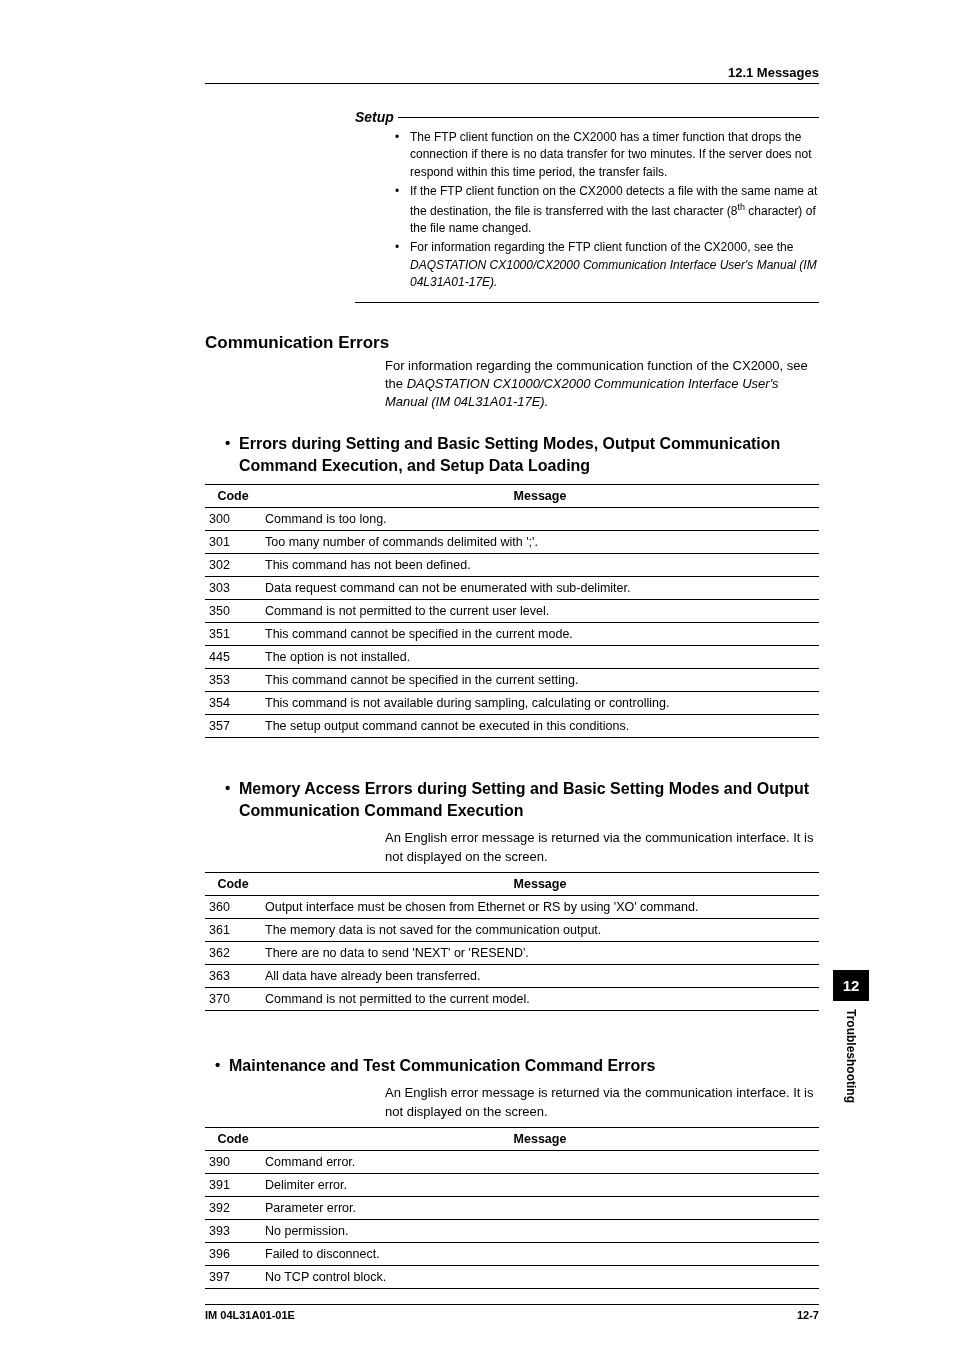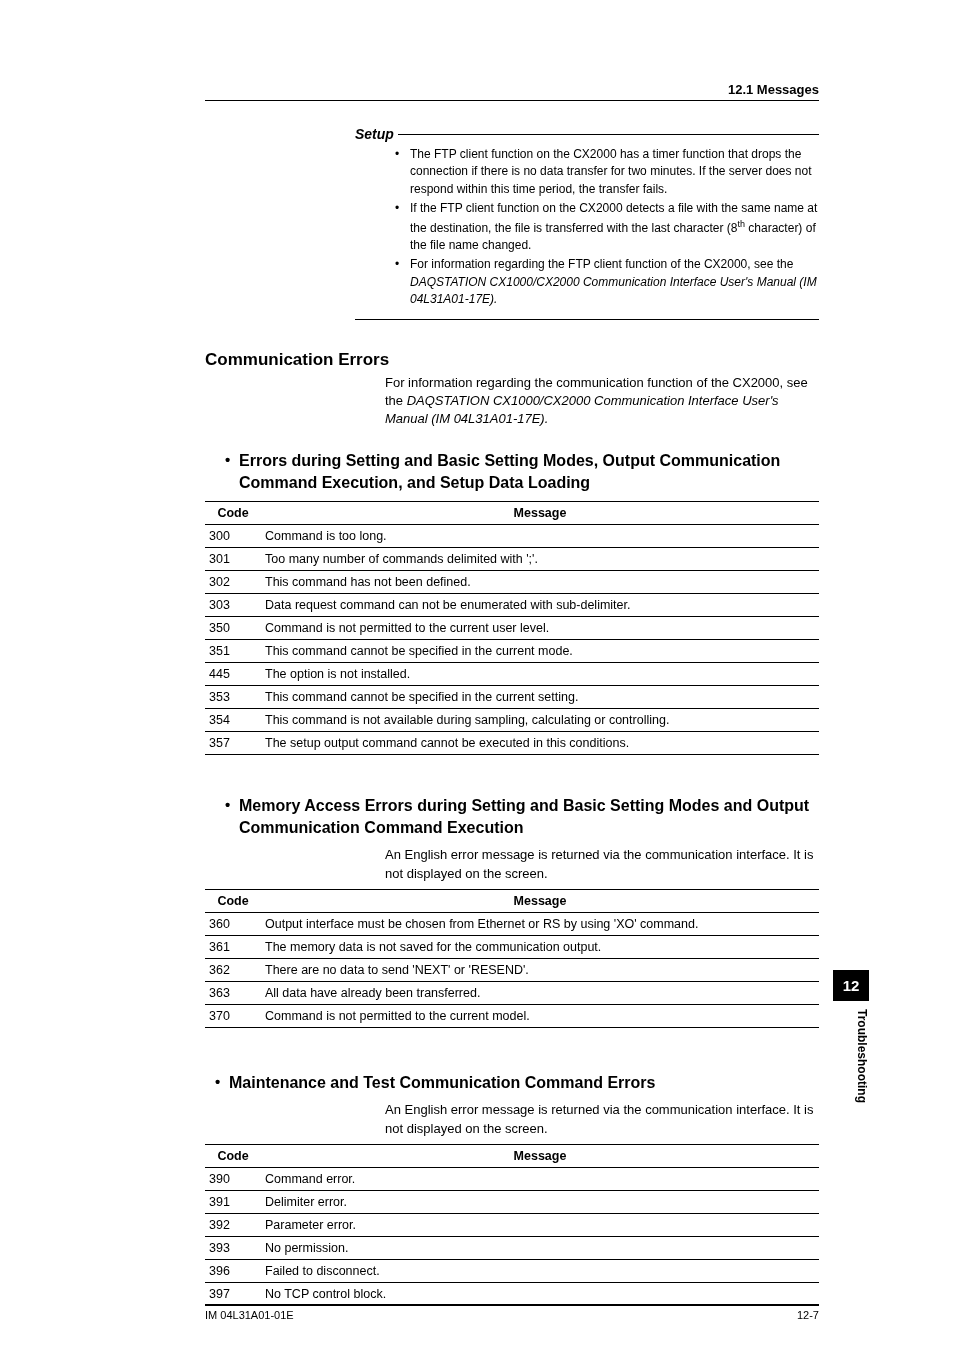--- a/index.html
+++ b/index.html
@@ -7,21 +7,21 @@
     font-size: 13px;
     color: #000;
     margin: 0;
     padding: 0;
     background: #fff;
   }
   .page {
     width: 804px;
     height: 1351px;
     margin: 0 auto;
-    padding: 82px 60px 30px 130px;
+    padding: 65px 60px 30px 130px;
     box-sizing: border-box;
     position: relative;
   }
   .header-section {
     text-align: right;
     font-weight: bold;
     font-size: 13px;
     padding-bottom: 3px;
     border-bottom: 1.5px solid #000;
     margin-bottom: 25px;
@@ -120,20 +120,21 @@
   table.codes tr:last-child td {
     border-bottom: 1.5px solid #000;
   }
 
   .side-tab {
     position: absolute;
     right: 10px;
     top: 970px;
     display: flex;
     flex-direction: column;
+    align-items: center;
   }
   .tab-num {
     background: #000;
     color: #fff;
     font-weight: bold;
     font-size: 15px;
     padding: 7px 7px;
     text-align: center;
     min-width: 22px;
   }
@@ -147,21 +148,21 @@
   .footer {
     position: absolute;
     bottom: 30px;
     left: 130px;
     right: 60px;
     border-top: 1.5px solid #000;
     padding-top: 4px;
     display: flex;
     justify-content: space-between;
     font-size: 11px;
-    font-weight: normal;
+    font-weight: bold;
   }
   sup { font-size: 0.75em; }
 </style>
 </head>
 <body>
 
 <div class="page">
 
   <div class="header-section">
     <span>12.1  Messages</span>

